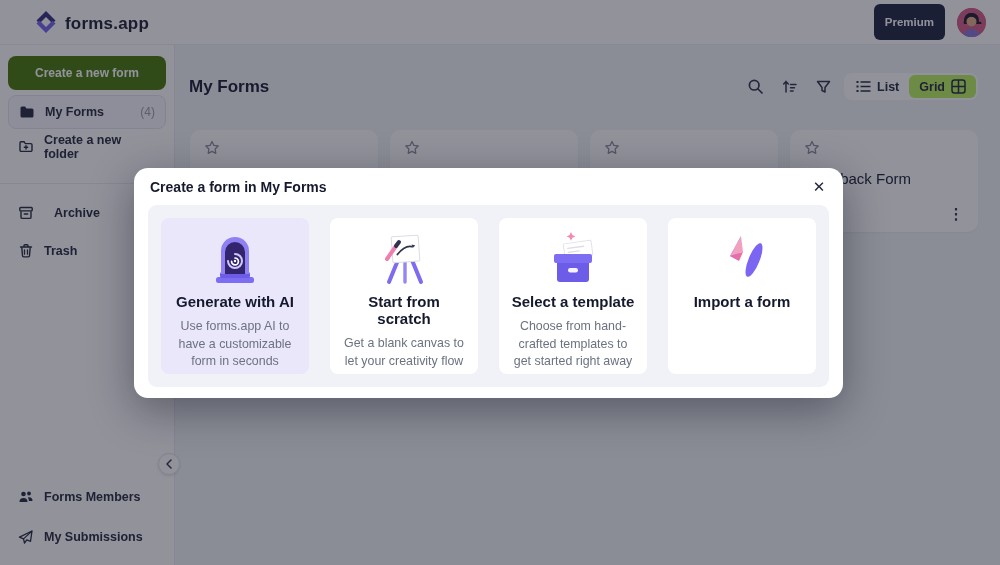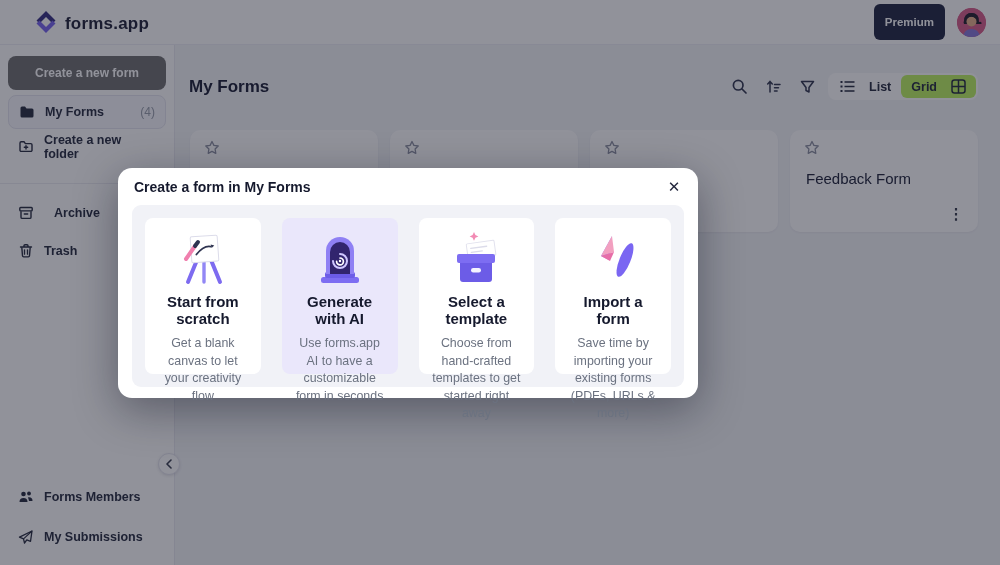--- a/index.html
+++ b/index.html
@@ -12,21 +12,21 @@
   .logo { display:flex; align-items:flex-end; gap:7px; margin-left:20px; }
   .logo-text { font-size:17px; font-weight:700; color:#23263c; letter-spacing:.2px; }
   .topbar-right { margin-left:auto; display:flex; align-items:center; gap:12px; }
   .premium-btn { background:#262b47; color:#ffffff; font-size:11.5px; font-weight:700;
                  padding:12px 11px; border-radius:6px; border:none; cursor:pointer; }
   .avatar { width:29px; height:29px; border-radius:50%; overflow:hidden; background:#d9618d; }
 
   
   .sidebar { position:absolute; top:45px; left:0; width:175px; height:520px; background:#ffffff;
              border-right:1px solid #e9e9f1; display:flex; flex-direction:column; padding:11px 8px 14px; z-index:1; }
-  .create-form-btn { width:100%; height:34px; background:#737373; color:#fff; font-size:12px; font-weight:700;
+  .create-form-btn { width:100%; height:34px; background:#4d7c0f; color:#fff; font-size:12px; font-weight:700;
                      border:none; border-radius:8px; cursor:pointer; font-family:inherit; }
   .nav-item { display:flex; align-items:center; gap:10px; padding:0 10px; height:28px; border-radius:8px;
               font-size:12.5px; font-weight:600; color:#2b3044; cursor:pointer; }
   .nav-item.selected { height:34px; background:#f8f8fd; border:1px solid #e5e5f0; margin-top:5px; }
   .nav-count { margin-left:auto; font-weight:400; font-size:12px; color:#9aa0ad; }
   .nav-gap { margin-top:4px; }
   .sidebar-divider { height:1px; background:#ececf2; margin:22px -8px 0; }
   .nav-archive { margin-top:15px;gap:20px; }
   .nav-trash { margin-top:10px; }
   .sidebar-spacer { flex:1; }
@@ -39,36 +39,36 @@
                   font-size:13px; color:#3c4152; line-height:1; }
 
   
   .main { position:absolute; top:45px; left:175px; width:825px; height:520px; background:#f4f5f8; z-index:0; }
   .main-header { position:absolute; top:28px; left:14px; right:22px; display:flex; align-items:center; }
   .page-title { font-size:17px; font-weight:700; color:#20243a; }
   .toolbar { margin-left:auto; display:flex; align-items:center; gap:8px; }
   .tool-btn { width:26px; height:26px; display:flex; align-items:center; justify-content:center;
               border-radius:7px; cursor:pointer; background:transparent; border:none; }
   .seg-control { display:flex; align-items:center; background:#ffffff; border-radius:8px; padding:2px; height:27px; }
-  .seg { display:flex; align-items:center; gap:14px; font-size:12.5px; font-weight:600; color:#2b3044;
+  .seg { display:flex; align-items:center; gap:6px; font-size:12.5px; font-weight:600; color:#2b3044;
          padding:0 10px; height:23px; border-radius:6px; cursor:pointer; }
   .seg.active { background:#bef264; }
 
   .cards-row { position:absolute; top:85px; left:15px; width:788px; display:grid;
                grid-template-columns:repeat(4,1fr); gap:12px; }
   .form-card { position:relative; height:102px; background:#ffffff; border-radius:10px;
                box-shadow:0 1px 2px rgba(30,30,60,.05); cursor:pointer; }
   .card-star { position:absolute; top:10px; left:14px; width:16px; height:16px; cursor:pointer; }
   .card-title { position:absolute; top:40px; left:16px; font-size:15px; font-weight:500; color:#23273d; white-space:nowrap; }
   .card-kebab { position:absolute; right:12px; bottom:6px; width:20px; height:24px; display:flex;
                 align-items:center; justify-content:center; cursor:pointer; }
 
   
   .dim-overlay { position:absolute; inset:0; background:rgba(16,18,35,0.46); z-index:50; }
-  .modal { position:absolute; left:118px; top:168px; width:580px; height:230px; background:#ffffff;
+  .modal { position:absolute; left:134px; top:168px; width:709px; height:230px; background:#ffffff;
            border-radius:14px; box-shadow:0 12px 44px rgba(10,12,30,.4); z-index:60; }
   .modal-header { position:relative; height:37px; display:flex; align-items:center; padding:0 16px; }
   .modal-title { font-size:14px; font-weight:700; color:#15192d; }
   .modal-close { position:absolute; right:14px; top:9px; width:20px; height:20px; border:none; background:transparent;
                  font-size:15px; color:#23273d; cursor:pointer; display:flex; align-items:center; justify-content:center; }
   .modal-panel { position:absolute; left:14px; right:14px; top:37px; bottom:11px; background:#f1f2f7;
                  border-radius:9px; padding:13px; display:flex; gap:21px; }
   .option-card { flex:1; background:#ffffff; border-radius:8px; padding:9px 12px 10px; text-align:center; cursor:pointer; }
   .option-card.highlight { background:#eae7fb; }
   .option-icon { width:64px; height:56px; margin:3px auto 7px; display:block; }
@@ -236,51 +236,51 @@
 
 <div class="dim-overlay"></div>
 
 <div class="modal">
   <div class="modal-header">
     <span class="modal-title">Create a form in My Forms</span>
     <button class="modal-close">✕</button>
   </div>
   <div class="modal-panel">
 
+    <div class="option-card highlight">
+      <svg class="option-icon" viewBox="0 0 64 56">
+        <rect x="13" y="47" width="38" height="6" rx="2.5" fill="#7d6df2"></rect>
+        <rect x="17" y="42" width="30" height="6" rx="2" fill="#6c5ce7"></rect>
+        <path d="M18 44 V21 a14 14 0 0 1 28 0 V44 Z" fill="#8f80f4"></path>
+        <path d="M22 44 V22 a10 10 0 0 1 20 0 V44 Z" fill="#32256e"></path>
+        <path d="M32 24 a7 7 0 1 1 -7 7" fill="none" stroke="#cfc7ff" stroke-width="2" stroke-linecap="round"></path>
+        <path d="M32 28 a3.4 3.4 0 1 1 -3.4 3.4" fill="none" stroke="#ffffff" stroke-width="1.7" stroke-linecap="round"></path>
+        <circle cx="32" cy="31" r="1.2" fill="#ffffff"></circle>
+      </svg>
+      <div class="option-title">Generate with AI</div>
+      <div class="option-desc">Use forms.app AI to have a customizable form in seconds</div>
+    </div>
+
     <div class="option-card">
       <svg class="option-icon" viewBox="0 0 64 56">
         <path d="M26 30 L17 52" stroke="#7d6bf0" stroke-width="4" stroke-linecap="round"></path>
         <path d="M40 30 L49 52" stroke="#7d6bf0" stroke-width="4" stroke-linecap="round"></path>
         <path d="M33 32 L33 52" stroke="#9287f5" stroke-width="3.4" stroke-linecap="round"></path>
         <g transform="rotate(-4 33 19)">
           <rect x="20" y="6" width="27" height="26" rx="1.5" fill="#ffffff" stroke="#dcdcea" stroke-width="1"></rect>
           <path d="M25 24 q8 -9 15 -7" fill="none" stroke="#2e3350" stroke-width="1.8" stroke-linecap="round"></path>
           <path d="M40 15 l3.5 1.2 l-2.8 2.4 z" fill="#2e3350"></path>
         </g>
         <path d="M15 29 L24 16" stroke="#f07fae" stroke-width="4" stroke-linecap="round"></path>
         <path d="M24 16 L27 12" stroke="#2e3350" stroke-width="4" stroke-linecap="round"></path>
       </svg>
       <div class="option-title">Start from scratch</div>
       <div class="option-desc">Get a blank canvas to let your creativity flow</div>
     </div>
 
-    <div class="option-card highlight">
-      <svg class="option-icon" viewBox="0 0 64 56">
-        <rect x="13" y="47" width="38" height="6" rx="2.5" fill="#7d6df2"></rect>
-        <rect x="17" y="42" width="30" height="6" rx="2" fill="#6c5ce7"></rect>
-        <path d="M18 44 V21 a14 14 0 0 1 28 0 V44 Z" fill="#8f80f4"></path>
-        <path d="M22 44 V22 a10 10 0 0 1 20 0 V44 Z" fill="#32256e"></path>
-        <path d="M32 24 a7 7 0 1 1 -7 7" fill="none" stroke="#cfc7ff" stroke-width="2" stroke-linecap="round"></path>
-        <path d="M32 28 a3.4 3.4 0 1 1 -3.4 3.4" fill="none" stroke="#ffffff" stroke-width="1.7" stroke-linecap="round"></path>
-        <circle cx="32" cy="31" r="1.2" fill="#ffffff"></circle>
-      </svg>
-      <div class="option-title">Generate with AI</div>
-      <div class="option-desc">Use forms.app AI to have a customizable form in seconds</div>
-    </div>
-
     <div class="option-card">
       <svg class="option-icon" viewBox="0 0 64 56">
         <path d="M30 2 l1.4 3 l3 1.4 l-3 1.4 l-1.4 3 l-1.4 -3 l-3 -1.4 l3 -1.4 z" fill="#f28bb4"></path>
         <g transform="rotate(-8 37 19)">
           <rect x="23" y="12" width="28" height="15" rx="1" fill="#ffffff" stroke="#e2e2ee" stroke-width="1"></rect>
           <path d="M27 17 h16 M27 21 h11" stroke="#dcdcea" stroke-width="1.4" stroke-linecap="round"></path>
         </g>
         <rect x="16" y="28" width="32" height="24" rx="3" fill="#6c5ce7"></rect>
         <rect x="13" y="24" width="38" height="9" rx="2" fill="#7d6df2"></rect>
         <rect x="27" y="38" width="10" height="4.5" rx="2.2" fill="#f4f3ff"></rect>
@@ -290,17 +290,16 @@
     </div>
 
     <div class="option-card">
       <svg class="option-icon" viewBox="0 0 64 56">
         <path d="M20 26 L31 6 L28 30 Z" fill="#9b8cf6"></path>
         <path d="M20 26 L31 6 L33 22 Z" fill="#f2a0c0"></path>
         <path d="M20 26 L33 22 L29 31 Z" fill="#e76ea8"></path>
         <ellipse cx="44" cy="30" rx="5.5" ry="18" transform="rotate(22 44 30)" fill="#7a66f2"></ellipse>
       </svg>
       <div class="option-title">Import a form</div>
-      <div class="option-desc">Save time by importing your existing forms (PDFs, URLs &amp; more)</div>
     </div>
 
   </div>
 </div>
 
 </body></html>

